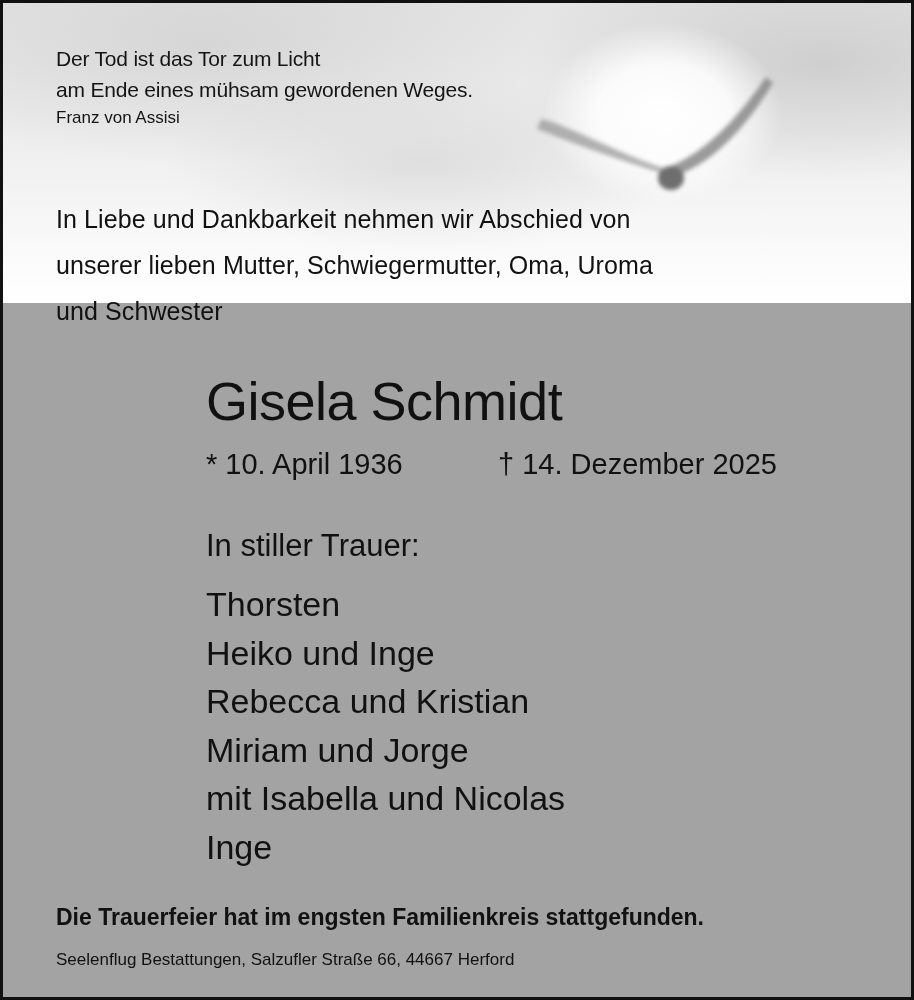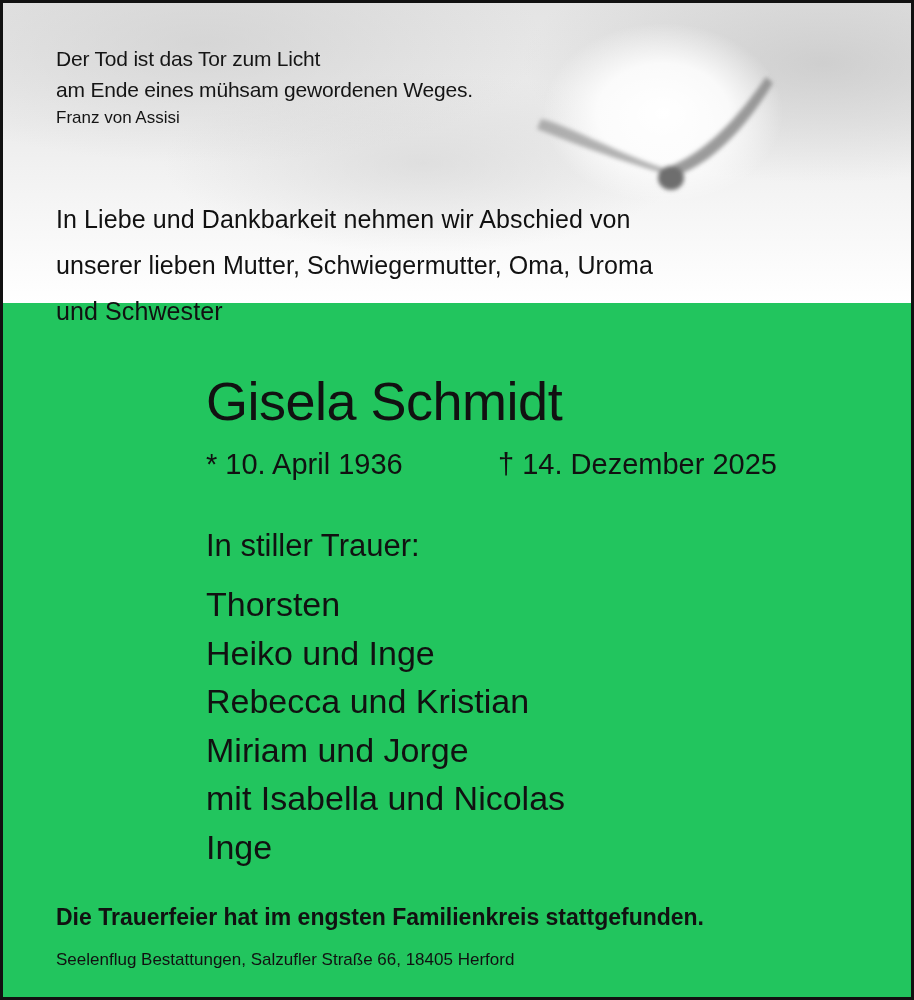--- a/index.html
+++ b/index.html
@@ -5,21 +5,21 @@
   html, body { margin: 0; padding: 0; }
   body {
     width: 914px; height: 1000px; position: relative; overflow: hidden;
     background: #ffffff;
     font-family: "Liberation Sans", "DejaVu Sans", sans-serif;
     color: #111111;
   }
   .frame {
     position: absolute; left: 0; top: 0; width: 914px; height: 1000px;
     box-sizing: border-box; border: 3px solid #111111;
-    background: #22c55e; overflow: hidden; padding-left: 20px;
+    background: #a3a3a3; overflow: hidden; padding-left: 20px;
   }
   .photo-bg {
     position: absolute; left: 0; top: 0; width: 914px; height: 300px;
     background:
       radial-gradient(ellipse 120px 90px at 660px 110px, rgba(255,255,255,1) 0%, rgba(255,255,255,0.85) 55%, rgba(255,255,255,0) 100%),
       radial-gradient(ellipse 340px 120px at 200px 40px, rgba(200,200,200,0.55) 0%, rgba(200,200,200,0) 100%),
       radial-gradient(ellipse 300px 120px at 820px 60px, rgba(190,190,190,0.6) 0%, rgba(190,190,190,0) 100%),
       radial-gradient(ellipse 260px 90px at 420px 160px, rgba(205,205,205,0.5) 0%, rgba(205,205,205,0) 100%),
       linear-gradient(to bottom, #e4e4e4 0%, #ececec 40%, #f6f6f6 70%, #ffffff 100%);
   }
@@ -81,14 +81,14 @@
   <div class="survivors">
     <div class="line">Thorsten</div>
     <div class="line">Heiko und Inge</div>
     <div class="line">Rebecca und Kristian</div>
     <div class="line">Miriam und Jorge</div>
     <div class="line">mit Isabella und Nicolas</div>
     <div class="line">Inge</div>
   </div>
 
   <div class="ceremony">Die Trauerfeier hat im engsten Familienkreis stattgefunden.</div>
-  <div class="undertaker">Seelenflug Bestattungen, Salzufler Straße 66, 18405 Herford</div>
+  <div class="undertaker">Seelenflug Bestattungen, Salzufler Straße 66, 44667 Herford</div>
 </div>
 
 </body></html>

